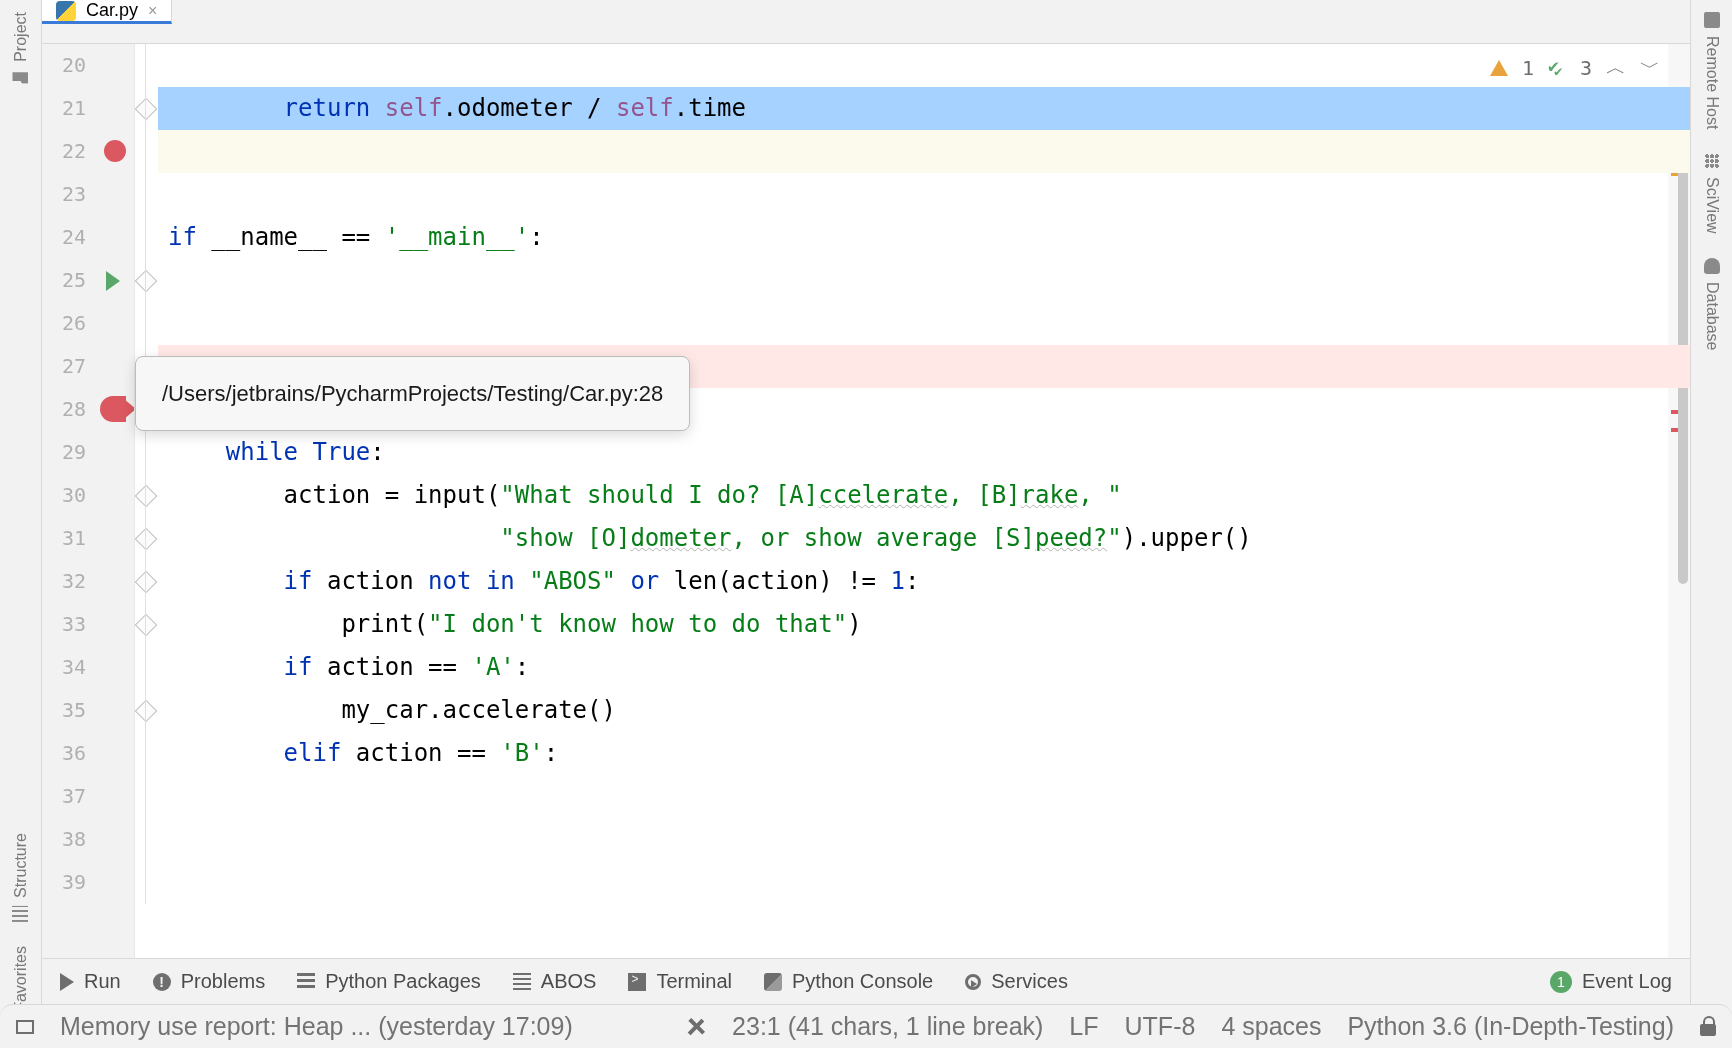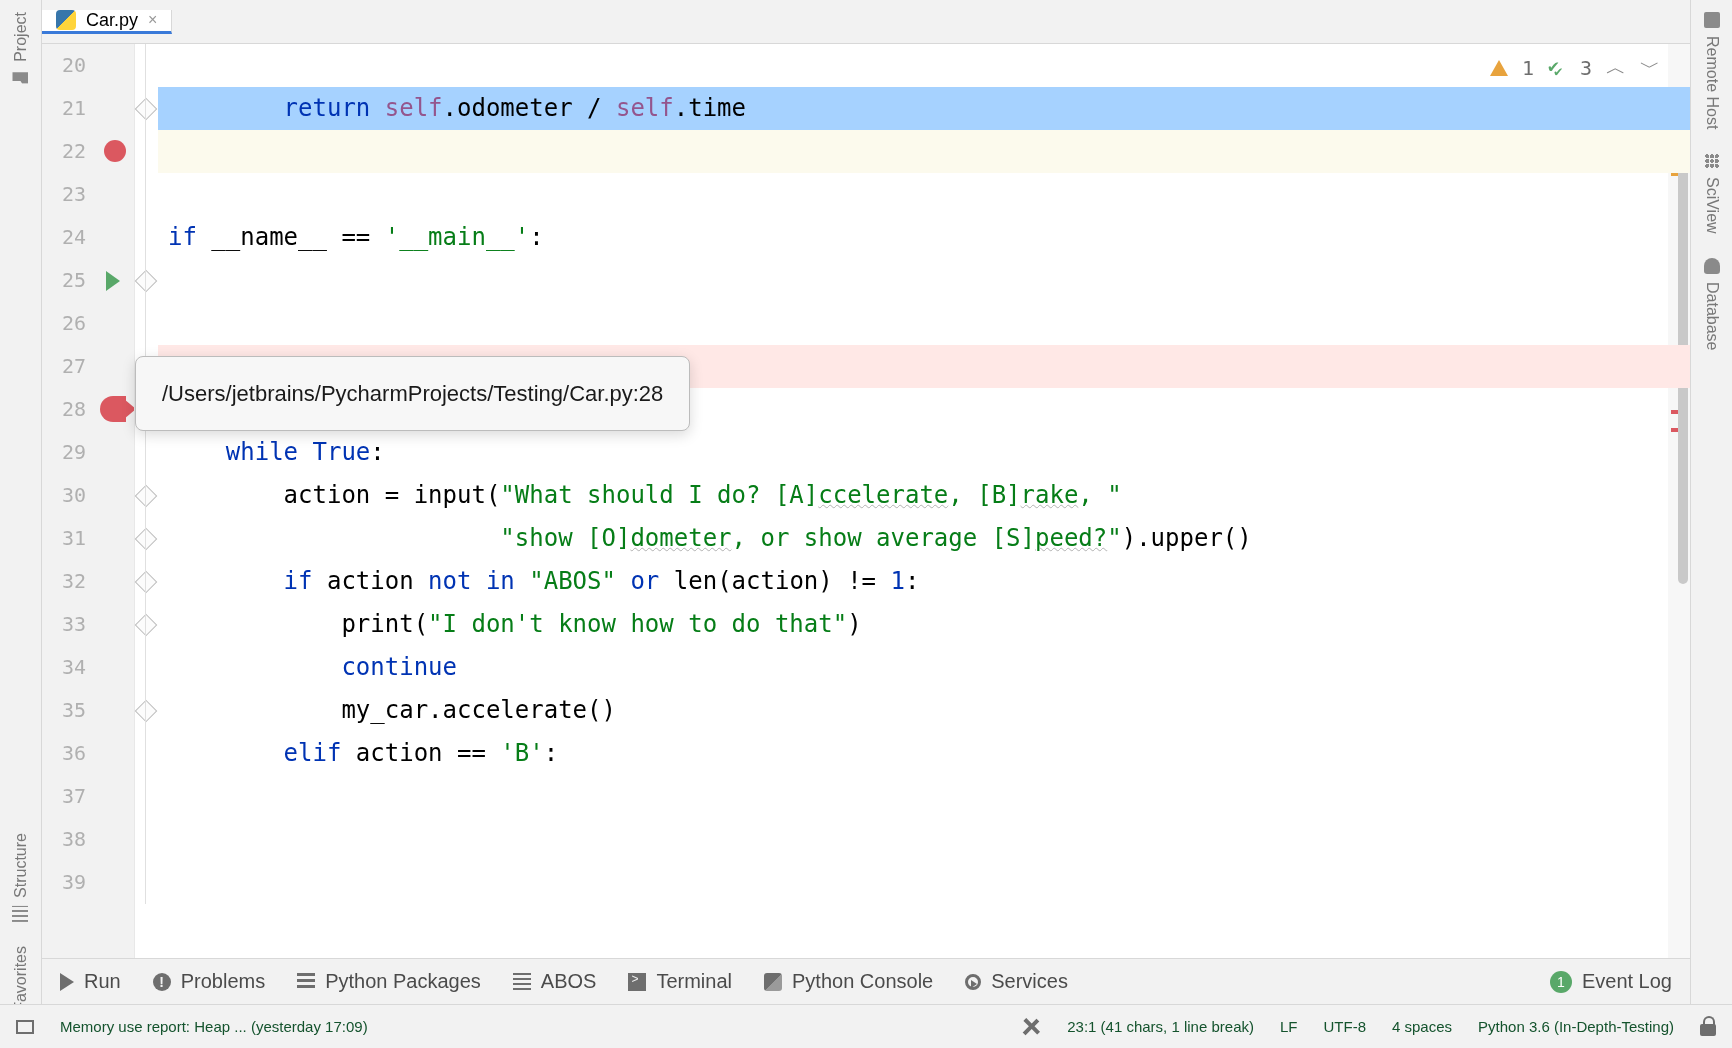--- a/index.html
+++ b/index.html
@@ -81,21 +81,21 @@
   }
 
   
   .tabbar {
     position: absolute;
     left: 42px; right: 42px; top: 0;
     height: 44px;
     background: #f2f2f2;
     border-bottom: 1px solid #d8d8d8;
     display: flex;
-    align-items: center;
+    align-items: flex-start;
   }
   .tab {
     display: flex;
     align-items: center;
     padding: 0 14px;
     gap: 10px;
     background: #fff;
     border-right: 1px solid #d8d8d8;
     border-bottom: 3px solid #3a7ad9;
     font-size: 18px;
@@ -358,22 +358,23 @@
   .statusbar {
     position: absolute;
     left: 0; right: 0; bottom: 0;
     height: 44px;
     background: #f2f2f2;
     border-top: 1px solid #d8d8d8;
     display: flex;
     align-items: center;
     padding: 0 16px;
     gap: 26px;
-    color: #14532d;
-    font-size: 15px;
+    color: #737373;
+    font-size: 25px;
+    border-radius: 13px;
   }
   .statusbar .ic-sq {
     width: 18px; height: 14px;
     border: 2px solid #6e6e6e;
     display: inline-block;
   }
   .statusbar .spacer { flex: 1; }
   .statusbar .ic-man {
     width: 20px; height: 20px;
     background: #6e6e6e;
@@ -498,21 +499,21 @@
       <div class="line"><span class="tok-kw">if </span><span class="">__name__ == </span><span class="tok-str">'__main__'</span><span class="">:</span></div>
       <div class="line"></div>
       <div class="line"></div>
       <div class="line bp-stripe"></div>
       <div class="line"></div>
       <div class="line"><span class="">    </span><span class="tok-kw">while </span><span class="tok-kw">True</span><span class="">:</span></div>
       <div class="line"><span class="">        action = input(</span><span class="tok-str">"What should I do? [A]</span><span class="tok-str underline-squiggle">ccelerate</span><span class="tok-str">, [B]</span><span class="tok-str underline-squiggle">rake</span><span class="tok-str">, "</span></div>
       <div class="line"><span class="">                       </span><span class="tok-str">"show [O]</span><span class="tok-str underline-squiggle">dometer</span><span class="tok-str">, or show average [S]</span><span class="tok-str underline-squiggle">peed?</span><span class="tok-str">"</span><span class="">).upper()</span></div>
       <div class="line"><span class="">        </span><span class="tok-kw">if </span><span class="">action </span><span class="tok-kw">not in </span><span class="tok-str">"ABOS"</span><span class=""> </span><span class="tok-kw">or </span><span class="">len(action) != </span><span class="tok-kw">1</span><span class="">:</span></div>
       <div class="line"><span class="">            print(</span><span class="tok-str">"I don't know how to do that"</span><span class="">)</span></div>
-      <div class="line"><span class="">            </span><span class="tok-kw">continue</span></div>
+      <div class="line"><span class="">        </span><span class="tok-kw">if </span><span class="">action == </span><span class="tok-str">'A'</span><span class="">:</span></div>
       <div class="line"><span class="">            my_car.accelerate()</span></div>
       <div class="line"><span class="">        </span><span class="tok-kw">elif </span><span class="">action == </span><span class="tok-str">'B'</span><span class="">:</span></div>
     </div>
 </div>
 
 <div class="tooltip">
   <div>/Users/jetbrains/PycharmProjects/Testing/Car.py:28</div>
 </div>
 
 <div class="bottom-toolbar">

